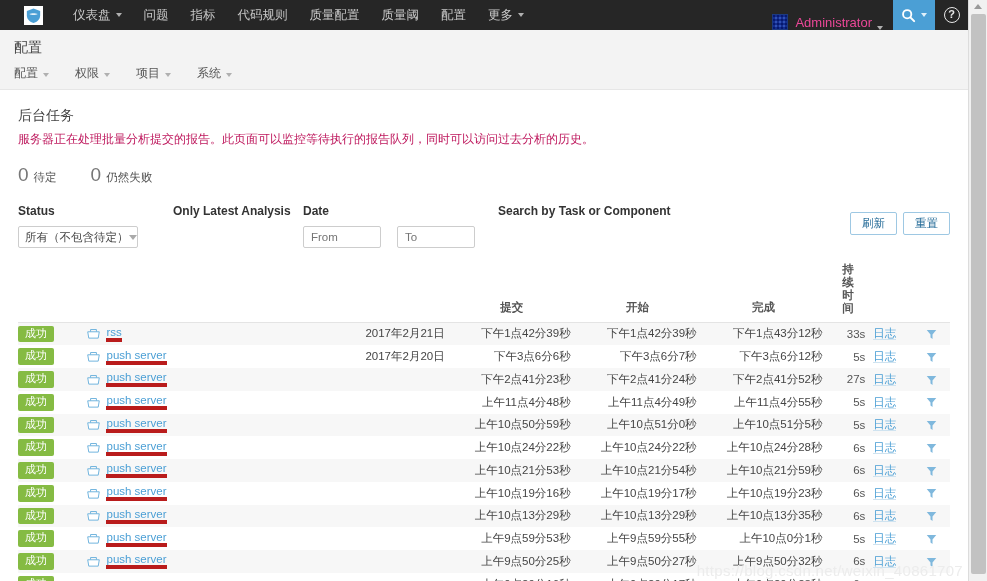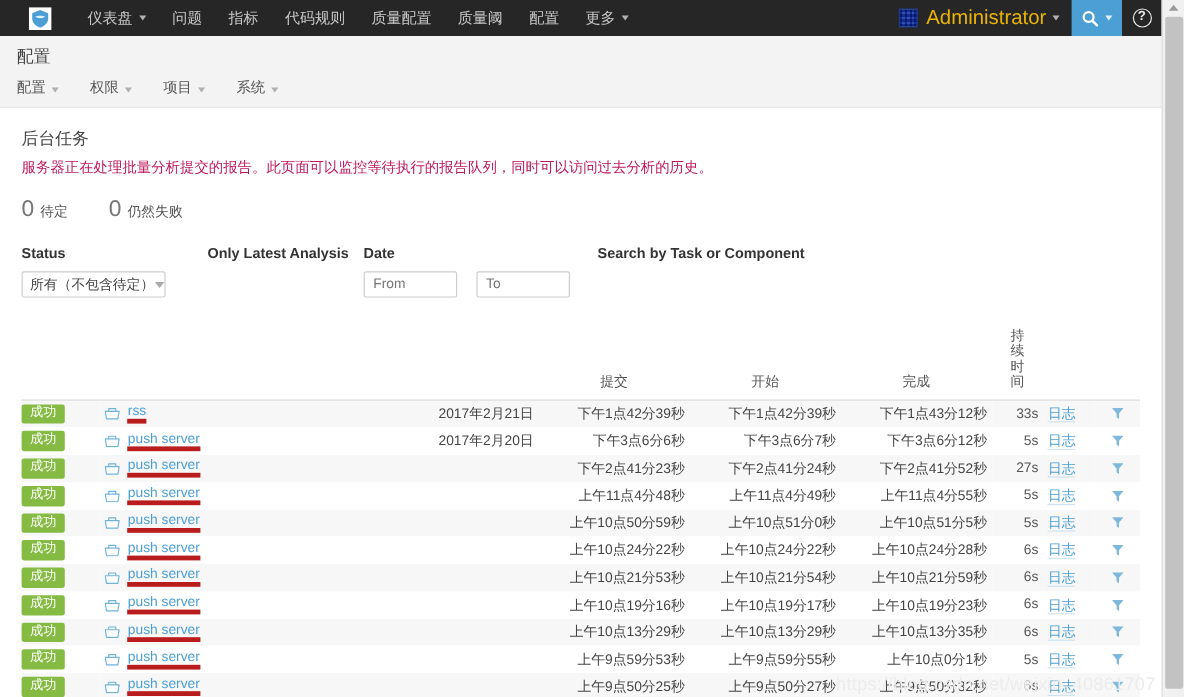--- a/index.html
+++ b/index.html
@@ -29,21 +29,21 @@
     display: flex; align-items: center; padding: 0 11px; color: #c8c8c8;
     font-size: 12.5px; white-space: nowrap; cursor: pointer;
   }
   .caret-d {
     display:inline-block; margin-left:5px; width:0; height:0;
     border-left:3.5px solid transparent; border-right:3.5px solid transparent;
     border-top:4px solid #b0b0b0;
   }
   .nav-right { margin-left: auto; display: flex; align-items: stretch; }
   .admin-box {
-    display:flex; align-items:center; padding: 0 10px; color:#eab308; font-size:17px;
+    display:flex; align-items:flex-end; padding: 0 10px; color:#ec4899; font-size:13px;
     cursor:pointer; white-space:nowrap;
   }
   .avatar {
     width:16px; height:16px; margin-right:7px; flex:none;
     background:
       repeating-linear-gradient(0deg,#2b4fa8 0 2px,#6f8fd6 2px 4px),
       repeating-linear-gradient(90deg,#2b4fa8 0 2px,#6f8fd6 2px 4px);
     background-blend-mode: multiply;
     border: 1px solid #1d3a80;
   }
@@ -75,21 +75,21 @@
   .content { padding: 14px 18px 0 18px; width:968px; background:#fff; }
   .sec-title { font-size: 14px; color:#444; margin: 3px 0 6px 0; }
   .sec-desc { font-size: 12px; color:#be185d; margin-bottom: 16px; }
 
   .stats { display:flex; margin-bottom: 18px; }
   .stat { display:flex; align-items:baseline; margin-right: 34px; }
   .stat-num { font-size: 19px; color:#777; font-weight: 300; margin-right:5px; }
   .stat-lbl { font-size: 11.5px; color:#555; }
 
   
-  .filters { display:flex; align-items:flex-start; position:relative; margin-bottom: 20px; }
+  .filters { display:flex; align-items:flex-start; position:relative; margin-bottom: 9px; }
   .f-group { margin-right: 0; }
   .f-label { font-size: 12px; color:#333; font-weight:bold; margin-bottom: 8px; white-space:nowrap; }
   .g-status { width: 155px; }
   .g-latest { width: 130px; }
   .g-date   { width: 195px; }
   .g-search { width: 200px; }
 
   .select-box {
     width: 120px; height: 22px; border:1px solid #cdcdcd; background:#fff;
     display:flex; align-items:center; padding: 0 6px; font-size:11.5px; color:#444;
@@ -115,21 +115,21 @@
   }
   .btn-grp { position:absolute; right: 0px; top: 8px; display:flex; gap:6px; }
   .btn-o {
     border:1px solid #9ec8e3; background:#fff; color:#236a97; font-size:11.5px;
     padding: 3px 11px; border-radius:2px; cursor:pointer; font-family:inherit;
   }
 
   
   .tbl { width: 100%; border-collapse: collapse; table-layout: fixed; }
   .tbl th {
-    font-weight: normal; color:#555; font-size:11.5px; text-align:center;
+    font-weight: bold; color:#555; font-size:11.5px; text-align:center;
     vertical-align: bottom; padding: 6px 4px 7px 4px;
     border-bottom: 1px solid #e4e4e4;
   }
   .th-dur { width: 34px; }
   .th-dur span { display:block; width: 12px; margin: 0 auto; line-height: 1.12; word-break: break-all; }
   .tbl td { padding: 3px 4px; font-size:11.5px; vertical-align: middle; }
   tbody tr:nth-child(odd) { background:#f7f7f7; }
   tbody tr:nth-child(even) { background:#ffffff; }
 
   .c-status { width: 52px; padding-left: 0 !important; margin-left: 12px; }
@@ -278,20 +278,24 @@
         <div class="date-row">
           <input class="date-inp" type="text" placeholder="From" style="">
           <input class="date-inp" type="text" placeholder="To" style="">
         </div>
       </div>
 
       <div class="f-group g-search">
         <div class="f-label">Search by Task or Component</div>
       </div>
 
+      <div class="btn-grp">
+        <button class="btn-o">刷新</button>
+        <button class="btn-o">重置</button>
+      </div>
     </div>
 
     <table class="tbl">
       <thead>
         <tr>
           <th class="c-status"></th>
           <th class="c-comp"></th>
           <th class="c-date"></th>
           <th class="c-t1">提交</th>
           <th class="c-t2">开始</th>

